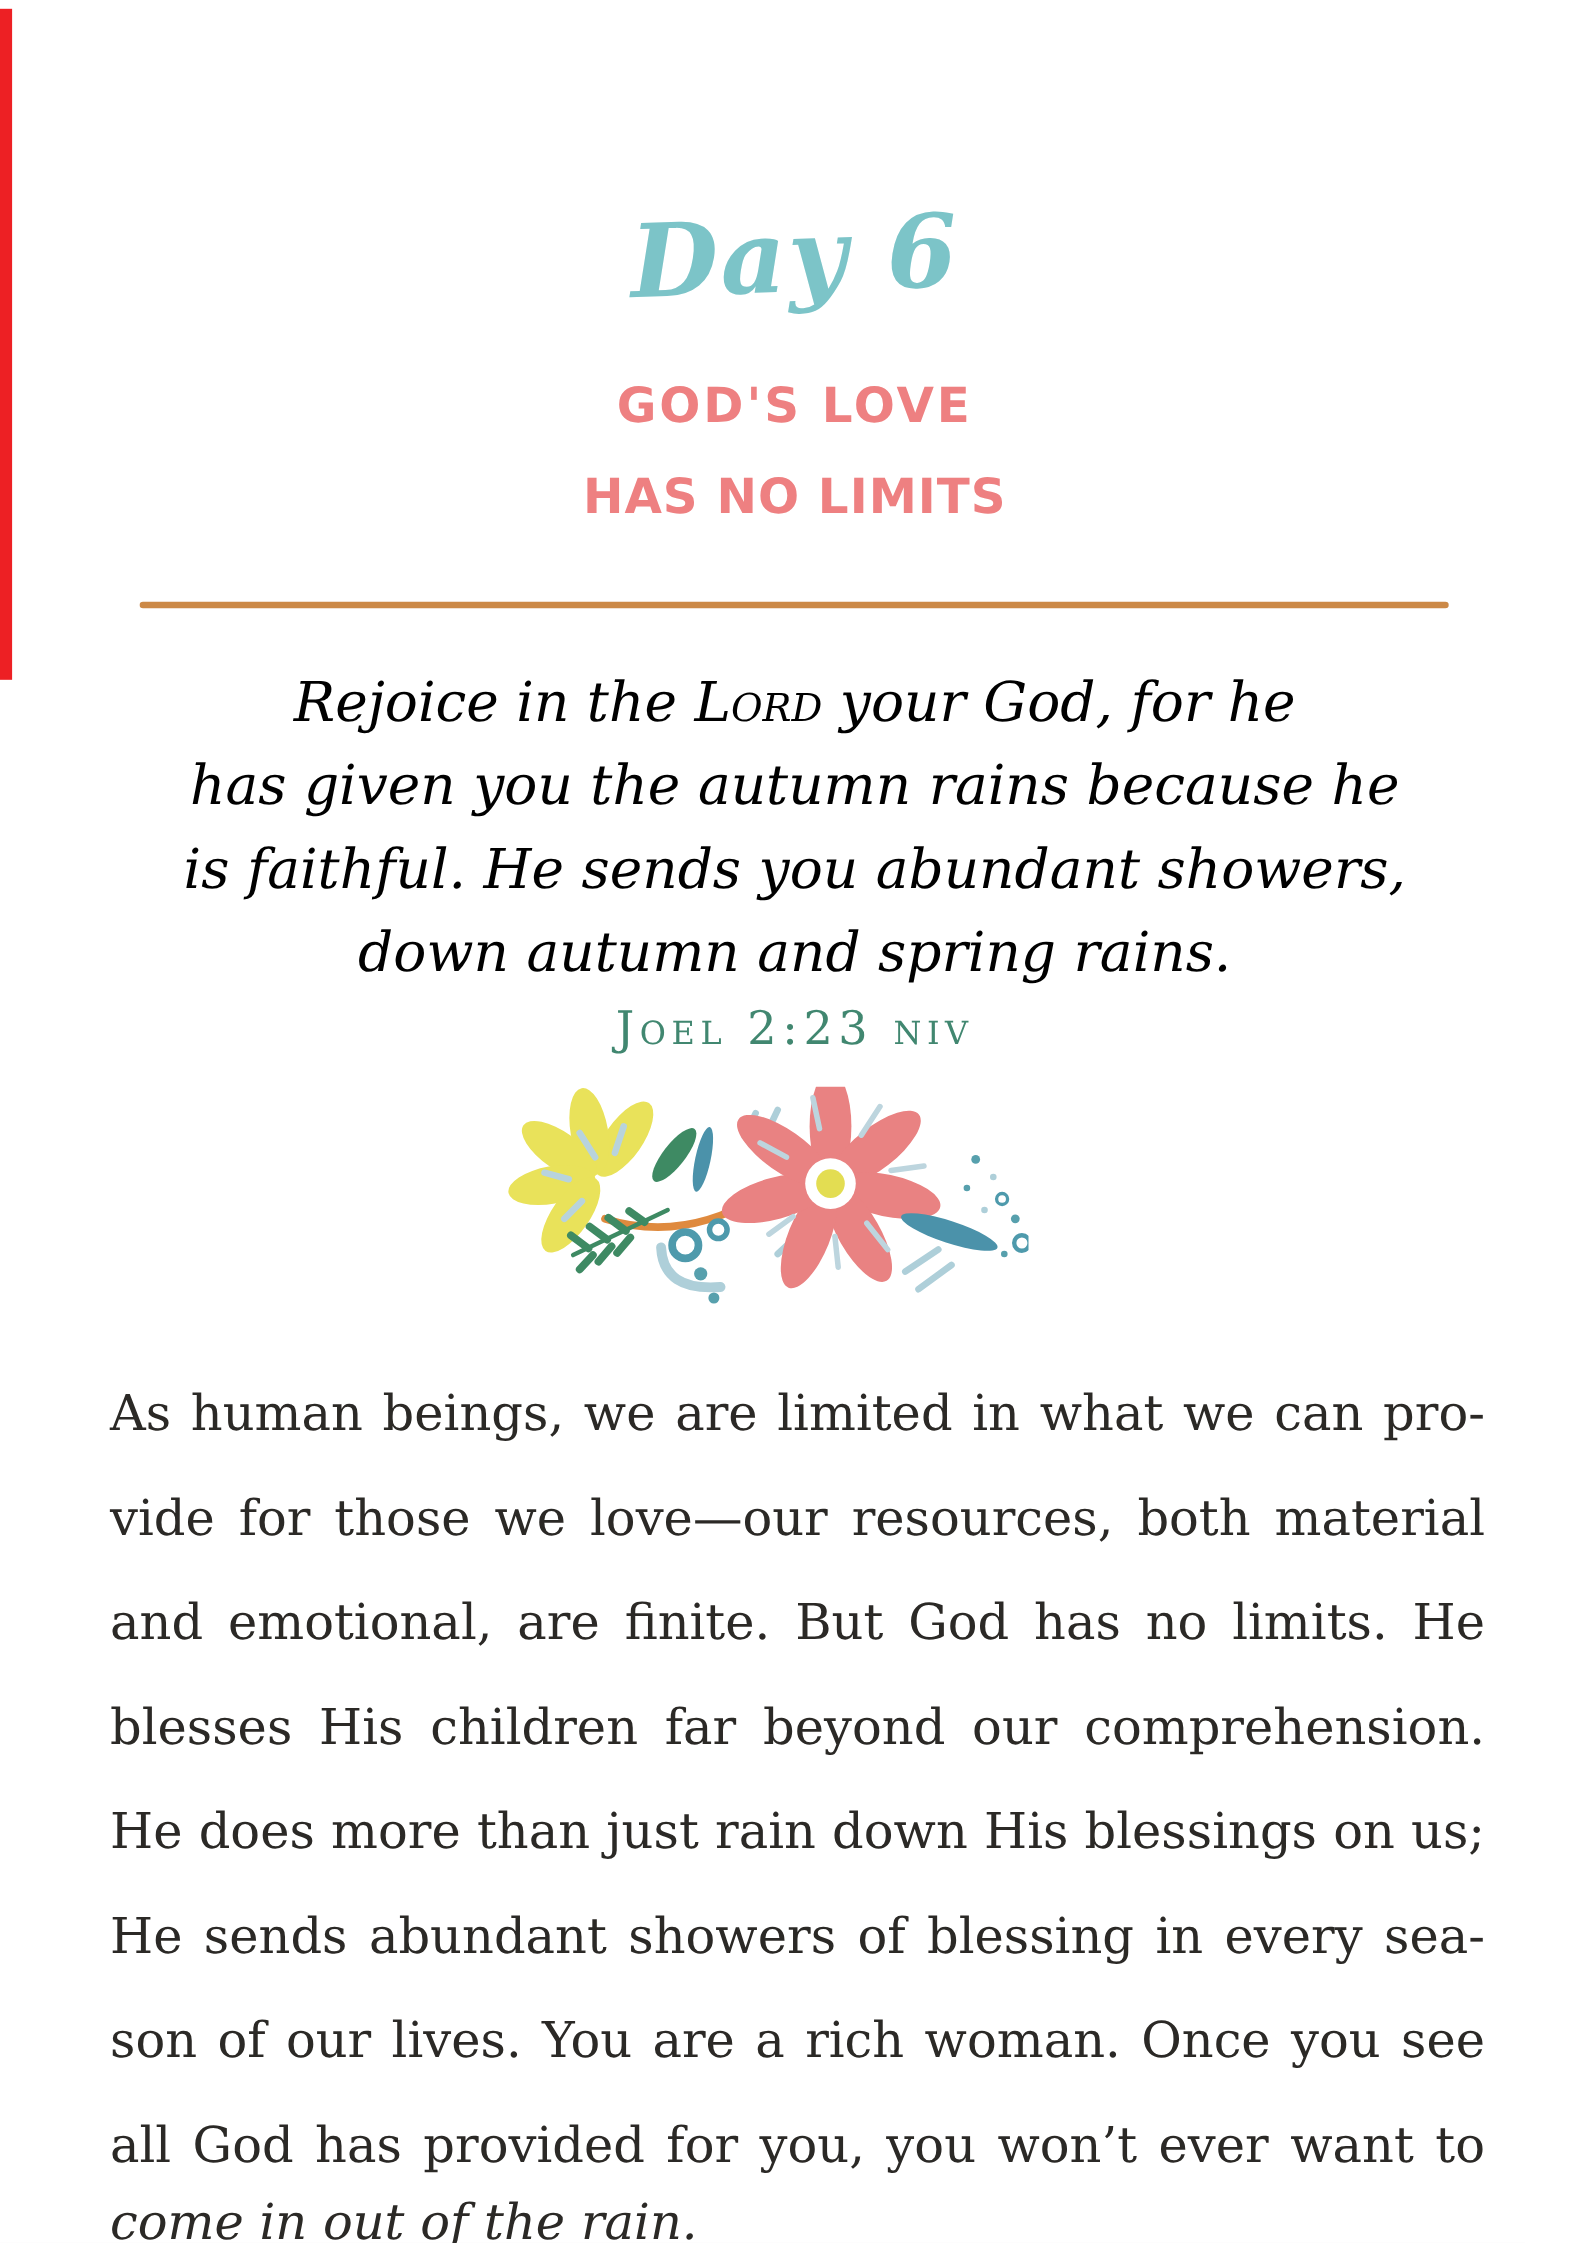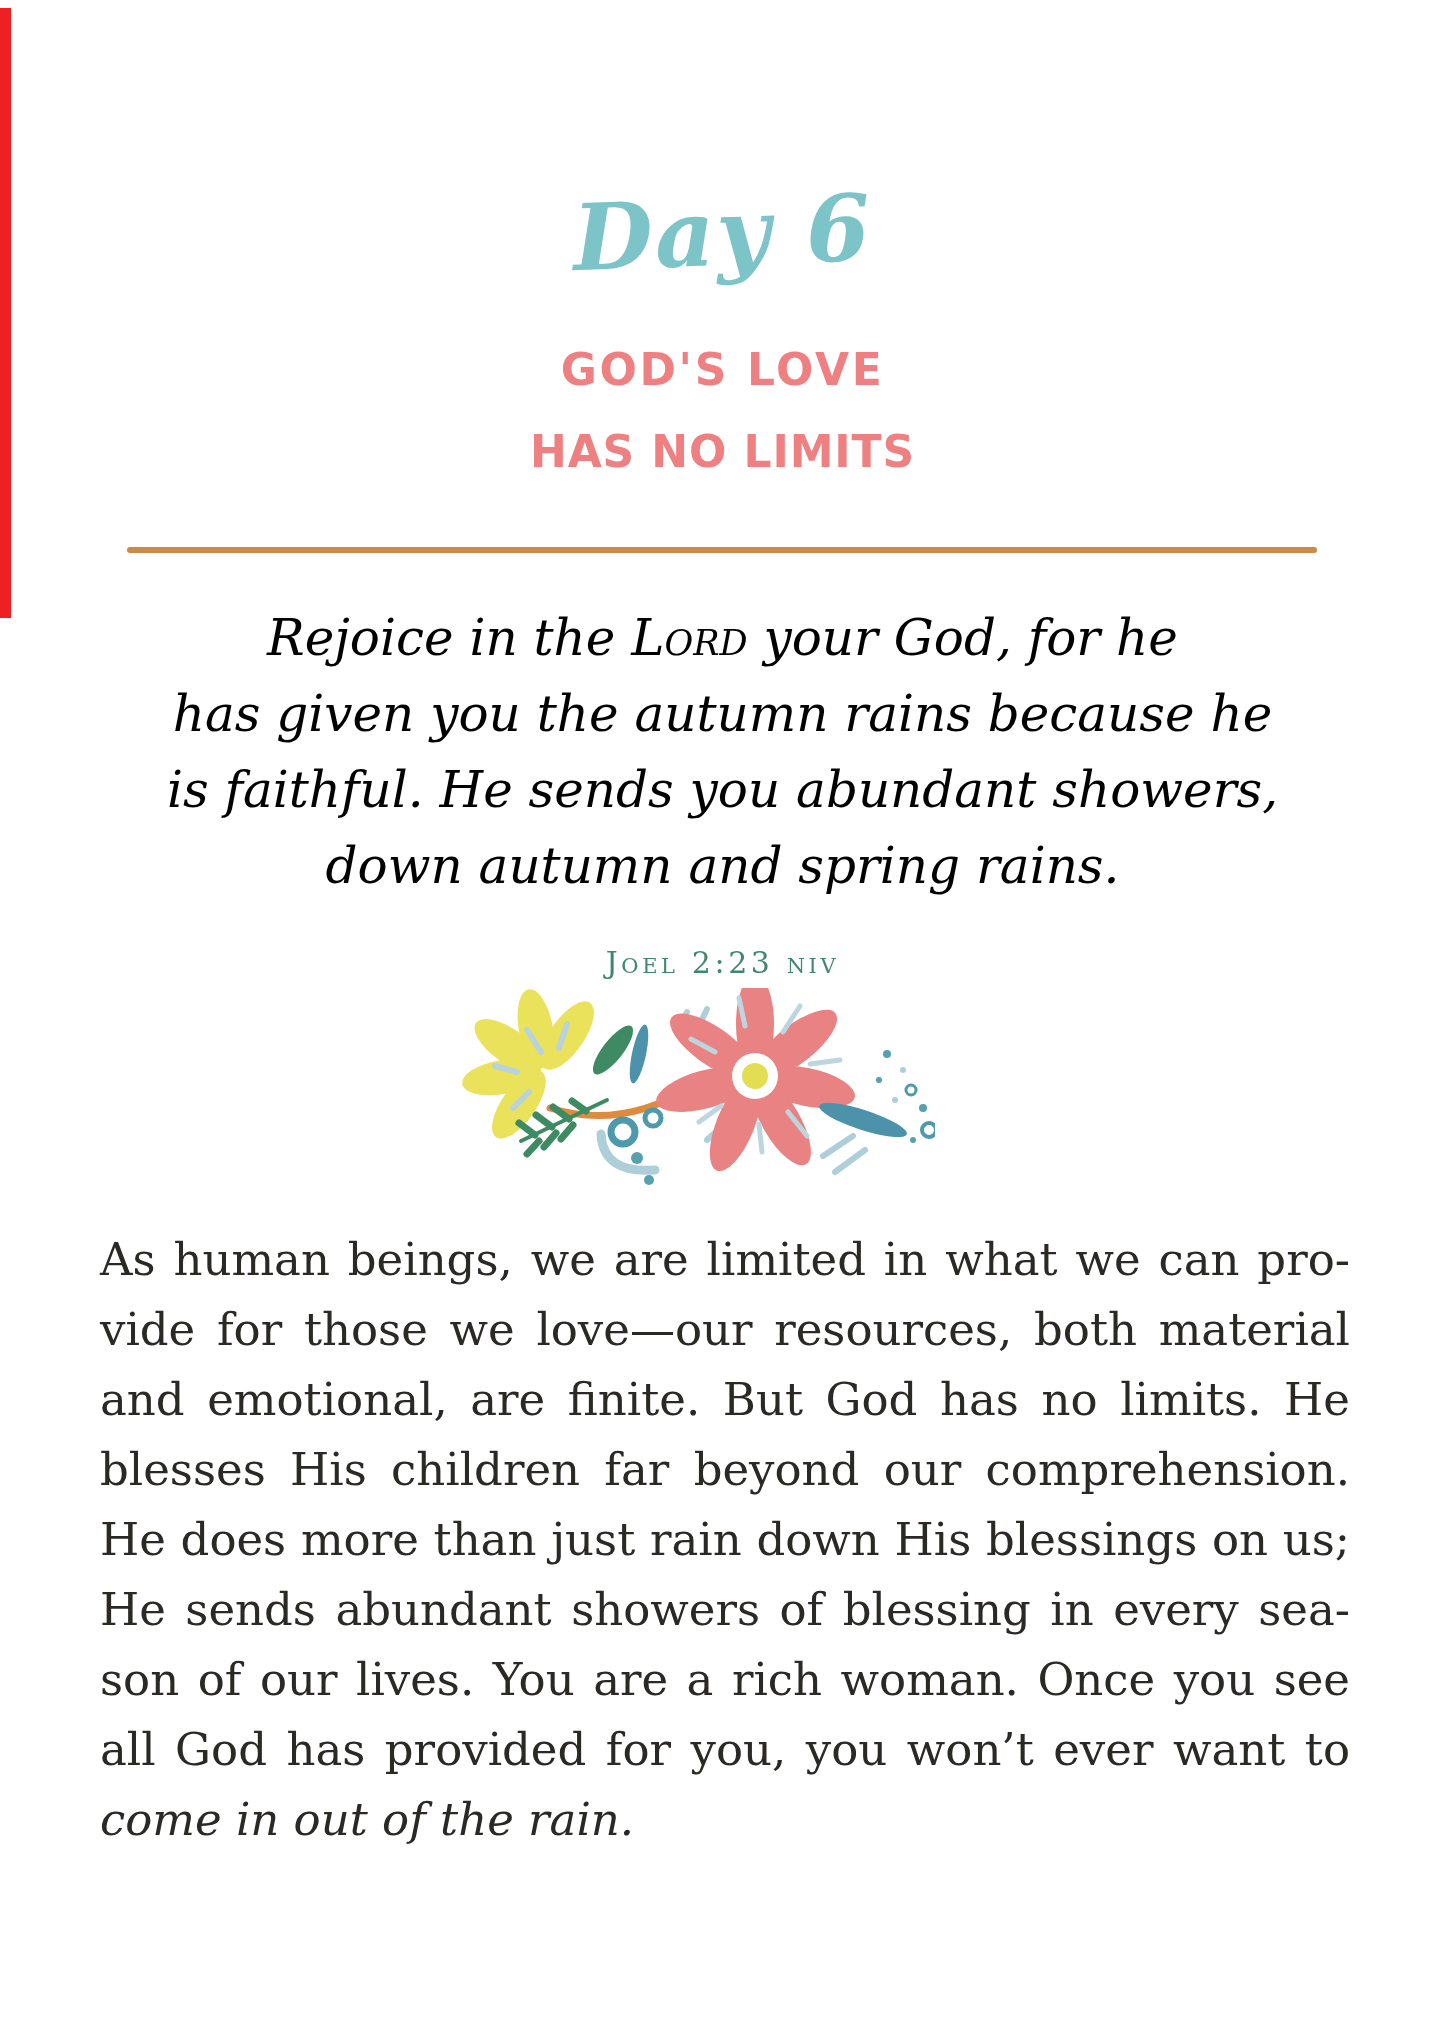--- a/index.html
+++ b/index.html
@@ -23,30 +23,30 @@
   .title-line.l1{top:330px;letter-spacing:0.06em;}
   .title-line.l2{top:412px;letter-spacing:0.02em;}
   .divider{position:absolute;top:547px;left:127px;width:1190px;height:6px;background:#cc8947;border-radius:3px;}
   .verse{
     position:absolute;top:600px;left:0;width:100%;text-align:center;
     font-style:italic;font-size:50px;line-height:76px;color:#000000;
   }
   .verse .smallcaps{font-variant:small-caps;font-style:italic;}
   .verse-ref{
     position:absolute;top:915px;left:0;width:100%;text-align:center;
-    font-variant:small-caps;font-size:30px;line-height:40px;
-    letter-spacing:0.12em;color:#418770;margin-top:28px;
+    font-variant:small-caps;font-size:42px;line-height:40px;
+    letter-spacing:0.12em;color:#418770;
   }
   .flower{position:absolute;top:988px;left:455px;width:480px;height:205px;}
   .body-text{
     position:absolute;top:1225px;left:100px;width:1250px;
     font-size:45px;line-height:70px;color:#2b2926;
   }
   .body-line{text-align:justify;}
-  .body-line.just{text-align-last:justify;}
+  .body-line.just{text-align-last:justify;margin-top:25px;}
   .body-line.last{text-align:left;font-style:italic;}
 </style>
 </head>
 <body>
 
 <div class="page">
 
   <div class="red-stripe"></div>
 
   <div class="day-label">Day 6</div>

